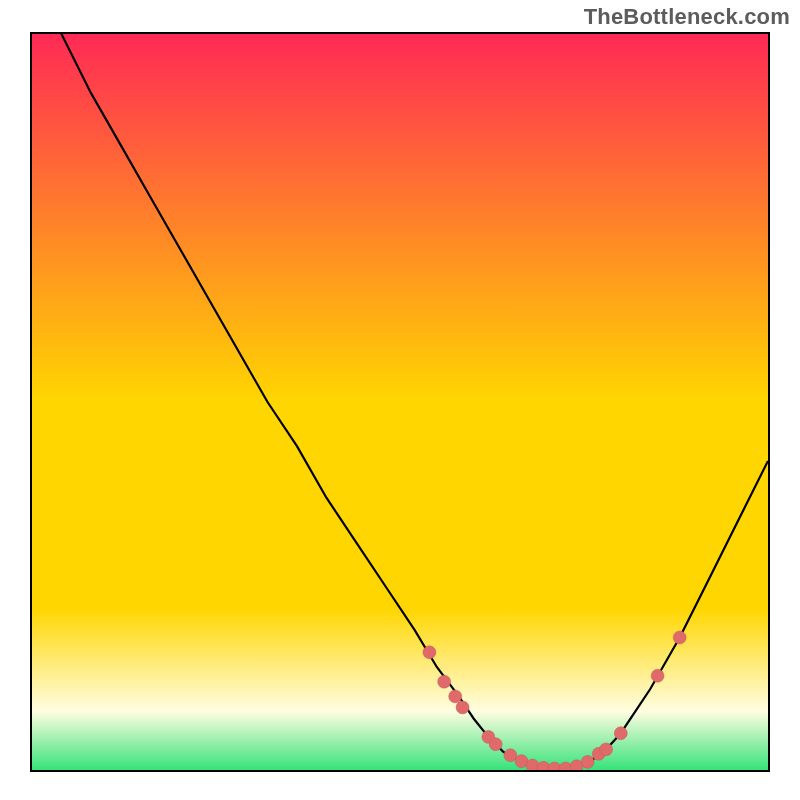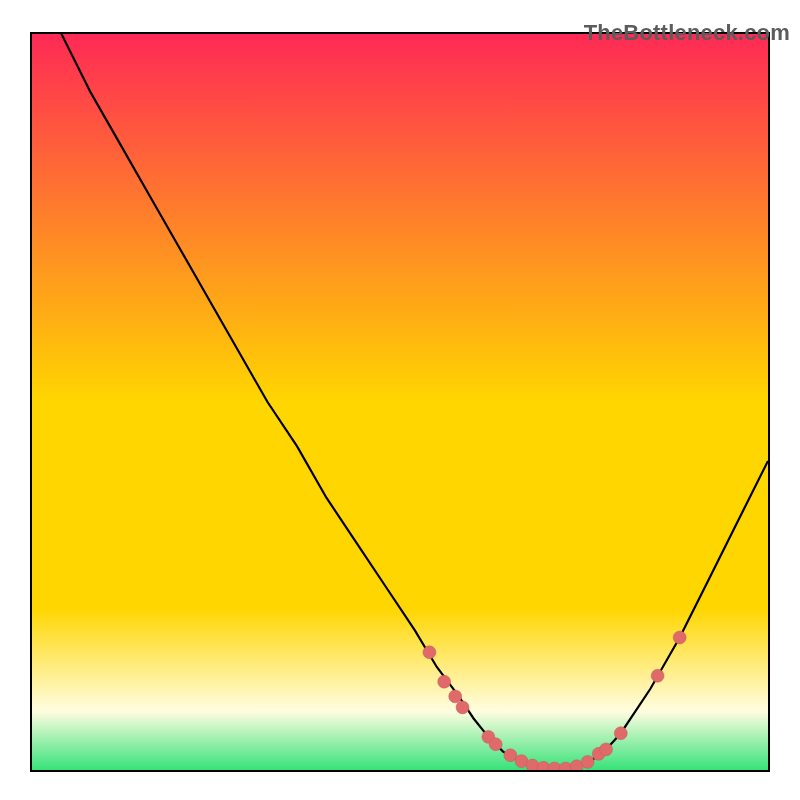--- a/index.html
+++ b/index.html
@@ -12,21 +12,21 @@
     overflow: hidden;
   }
   .outer {
     position: relative;
     width: 800px;
     height: 800px;
     box-sizing: border-box;
   }
   .watermark {
     position: absolute;
-    top: 20px;
+    top: 4px;
     right: 10px;
     font-size: 22px;
     font-weight: bold;
     color: #5c5c5c;
     letter-spacing: 0.2px;
     z-index: 10;
   }
   .frame {
     position: absolute;
     left: 30px;

